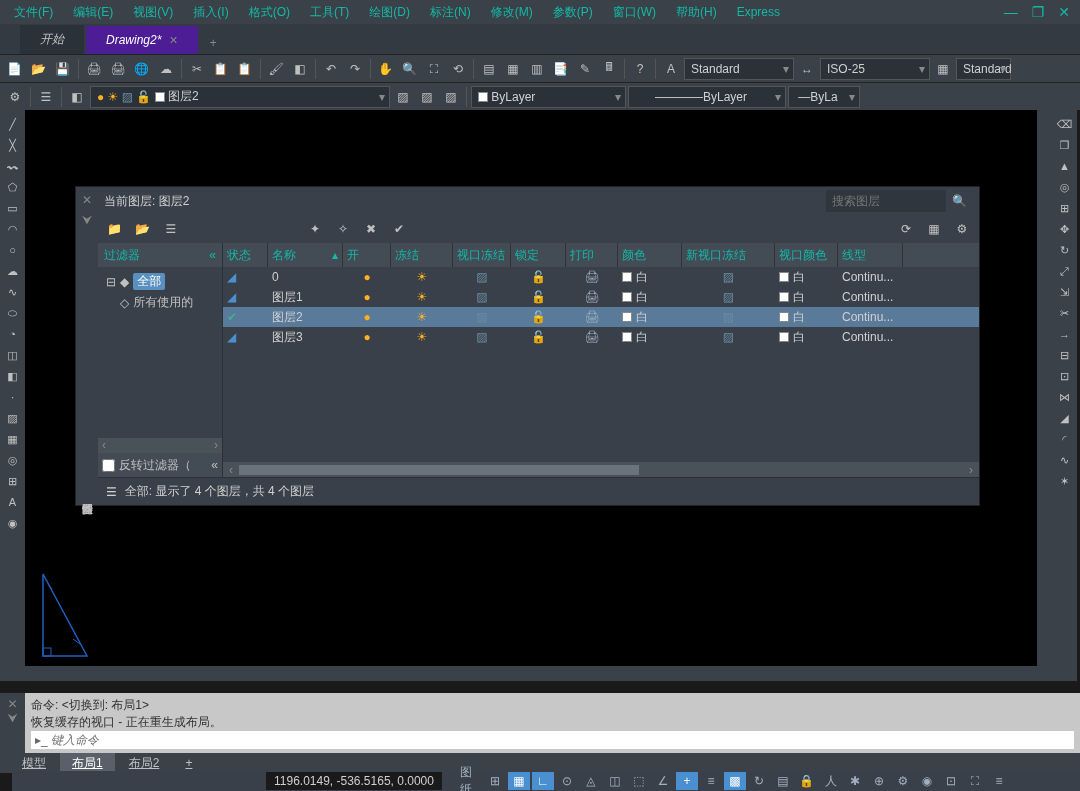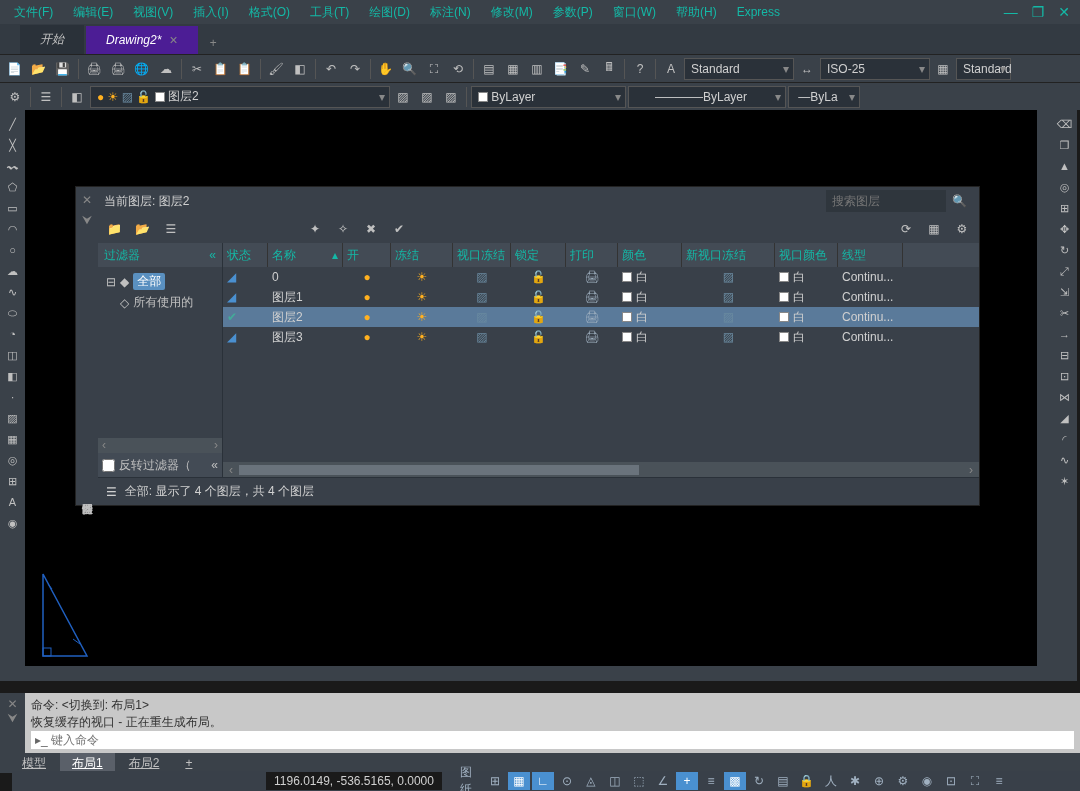--- a/index.html
+++ b/index.html
@@ -53,21 +53,21 @@
 .bulb-on { color: #ffb020; }
 .sun-on { color: #ffb020; }
 .lock-unlocked { color: #d0a020; }
 .printer { color: #a0b0c0; }
 .colorbox { width: 10px; height: 10px; border: 1px solid #888; background: #fff; display: inline-block; }
 .panel-status { height: 28px; display: flex; align-items: center; padding: 0 8px; color: #d0d0d0; gap: 8px; border-top: 1px solid #2a3139; }
 .cmdline-area { position: absolute; bottom: 38px; left: 0; right: 0; height: 60px; background: #c8c8c8; display: flex; }
 .cmd-handle { width: 25px; background: #3a4149; color: #888; display: flex; flex-direction: column; align-items: center; padding-top: 4px; }
 .cmd-text { flex: 1; padding: 4px 6px; color: #333; font-size: 12px; display: flex; flex-direction: column; }
 .cmd-input { display: flex; align-items: center; background: #fff; height: 22px; padding: 0 4px; margin-top: auto; }
-.cmd-input input { border: none; outline: none; flex: 1; color: #1d4ed8; }
+.cmd-input input { border: none; outline: none; flex: 1; font-style: italic; color: #1d4ed8; }
 .bottom-tabs { position: absolute; bottom: 18px; left: 0; right: 0; height: 20px; background: #3a4149; display: flex; align-items: center; padding-left: 10px; gap: 2px; }
 .btab { padding: 2px 12px; color: #c0c0c0; text-decoration: underline; }
 .btab.active { background: #5a6069; color: #fff; }
 .statusbar { position: absolute; bottom: 0; left: 12px; right: 0; height: 20px; background: #394049; display: flex; align-items: center; color: #d0d0d0; padding: 0 4px; gap: 2px; }
 .sb-coords { background: #1a1a1a; padding: 2px 8px; margin-left: 250px; }
 .sb-icon { width: 22px; height: 18px; display: flex; align-items: center; justify-content: center; color: #a0b0c0; }
 .sb-icon.on { background: #4a90d0; color: #fff; }
 svg { display: block; }
 </style>
 </head>

